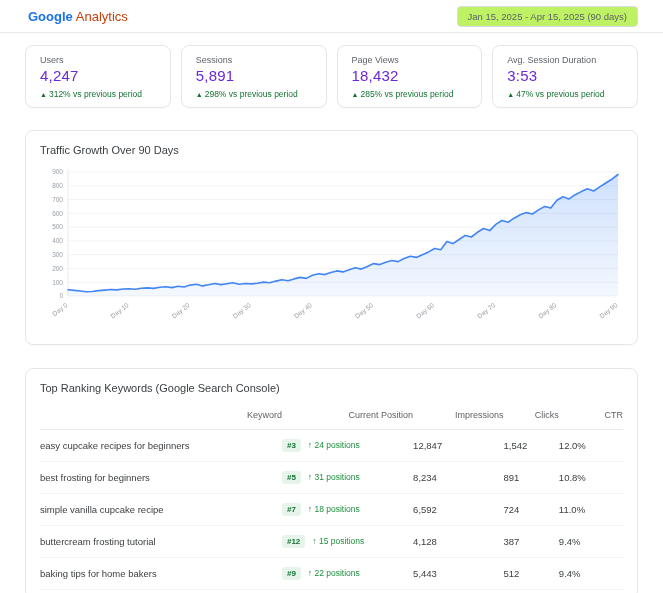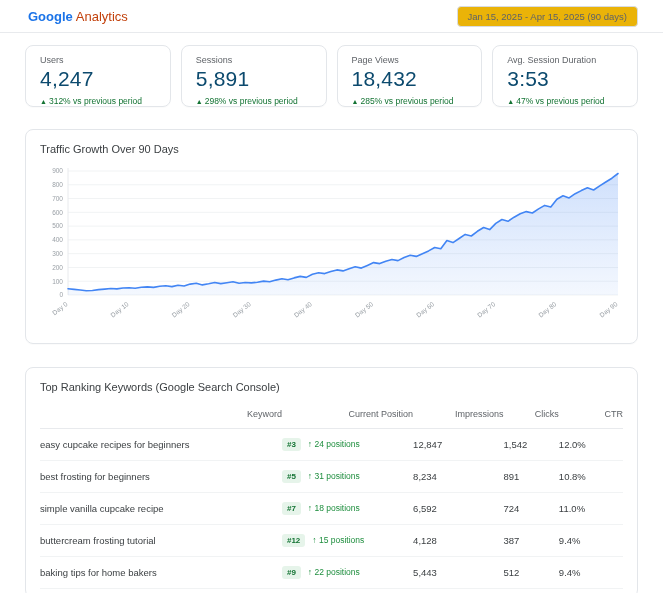--- a/index.html
+++ b/index.html
@@ -5,29 +5,29 @@
   * { box-sizing: border-box; }
   body { margin:0; background:#ffffff; font-family:"Liberation Sans", sans-serif; color:#202124; }
   .page { width:663px; height:593px; background:#fff; overflow:hidden; }
 
   
   .header { display:flex; align-items:center; justify-content:space-between;
             height:33px; padding:0 25px 0 28px; border-bottom:1px solid #e8eaed; }
   .brand { font-size:13px; }
   .brand .b1 { color:#1a73e8; font-weight:bold; }
   .brand .b2 { color:#c2410c; margin-left:3px; }
-  .date-btn { font-size:9.5px; color:#5f6368; background:#eab308; border:1px solid #d8dce1;
+  .date-btn { font-size:9.5px; color:#5f6368; background:#bef264; border:1px solid #d8dce1;
               border-radius:4px; padding:4px 10px; cursor:pointer; }
 
   
   .stats { display:grid; grid-template-columns:repeat(4,1fr); gap:10px; margin:12px 25px 0; }
-  .stat-card { border:1px solid #e3e6ea; border-radius:8px; padding:9px 14px 0;
+  .stat-card { border:1px solid #e3e6ea; border-radius:8px; padding:9px 14px 8px;
                box-shadow:0 1px 1px rgba(0,0,0,0.02); }
   .stat-label { font-size:9px; color:#5f6368; }
-  .stat-value { font-size:21px; color:#0c4a6e; margin-top:2px; letter-spacing:0.2px; }
+  .stat-value { font-size:15px; color:#6d28d9; margin-top:2px; letter-spacing:0.2px; }
   .stat-change { font-size:8.5px; color:#137333; margin-top:5px; }
   .stat-change .tri { font-size:7px; margin-right:2px; }
 
   
   .panel { margin:22px 25px 12px; border:1px solid #e3e6ea; border-radius:8px;
            padding:13px 14px 8px; box-shadow:0 1px 1px rgba(0,0,0,0.02); }
   .panel-title { font-size:11px; color:#3c4043; margin:0 0 8px 0; font-weight:400; }
 
   
   .kw-table { width:100%; border-collapse:collapse; }

